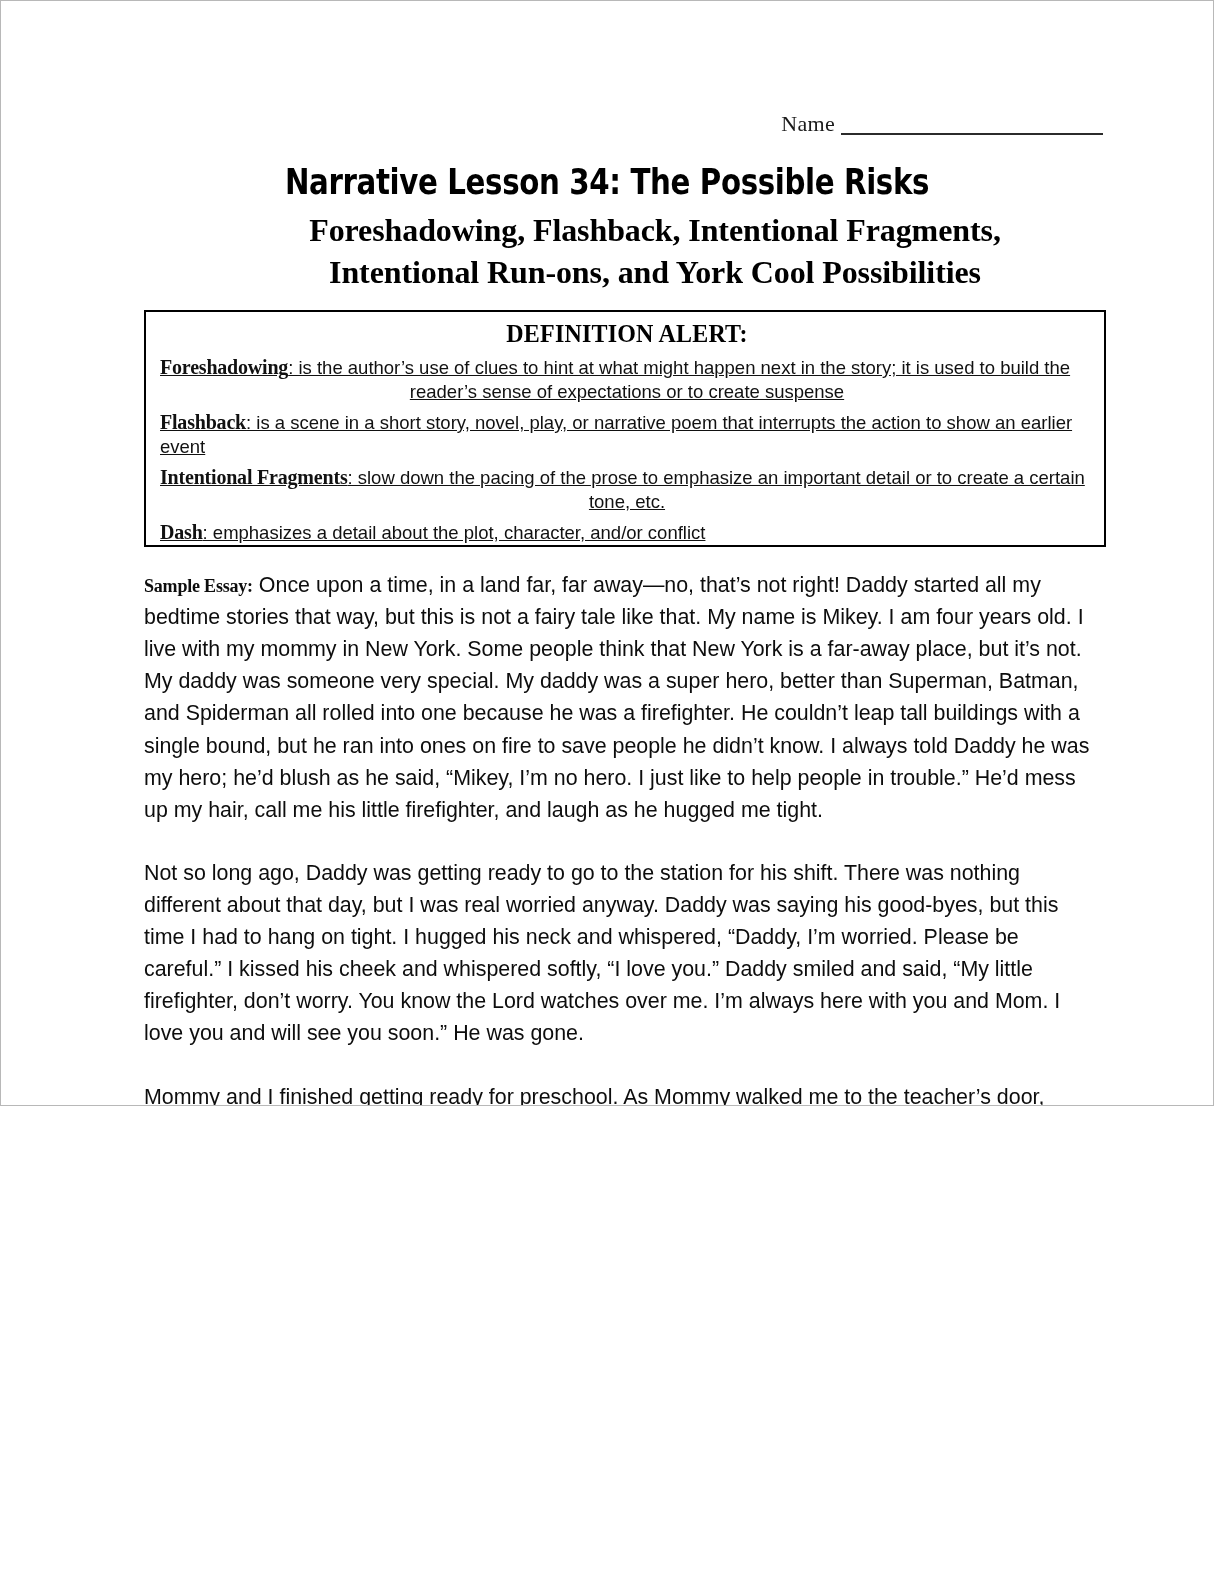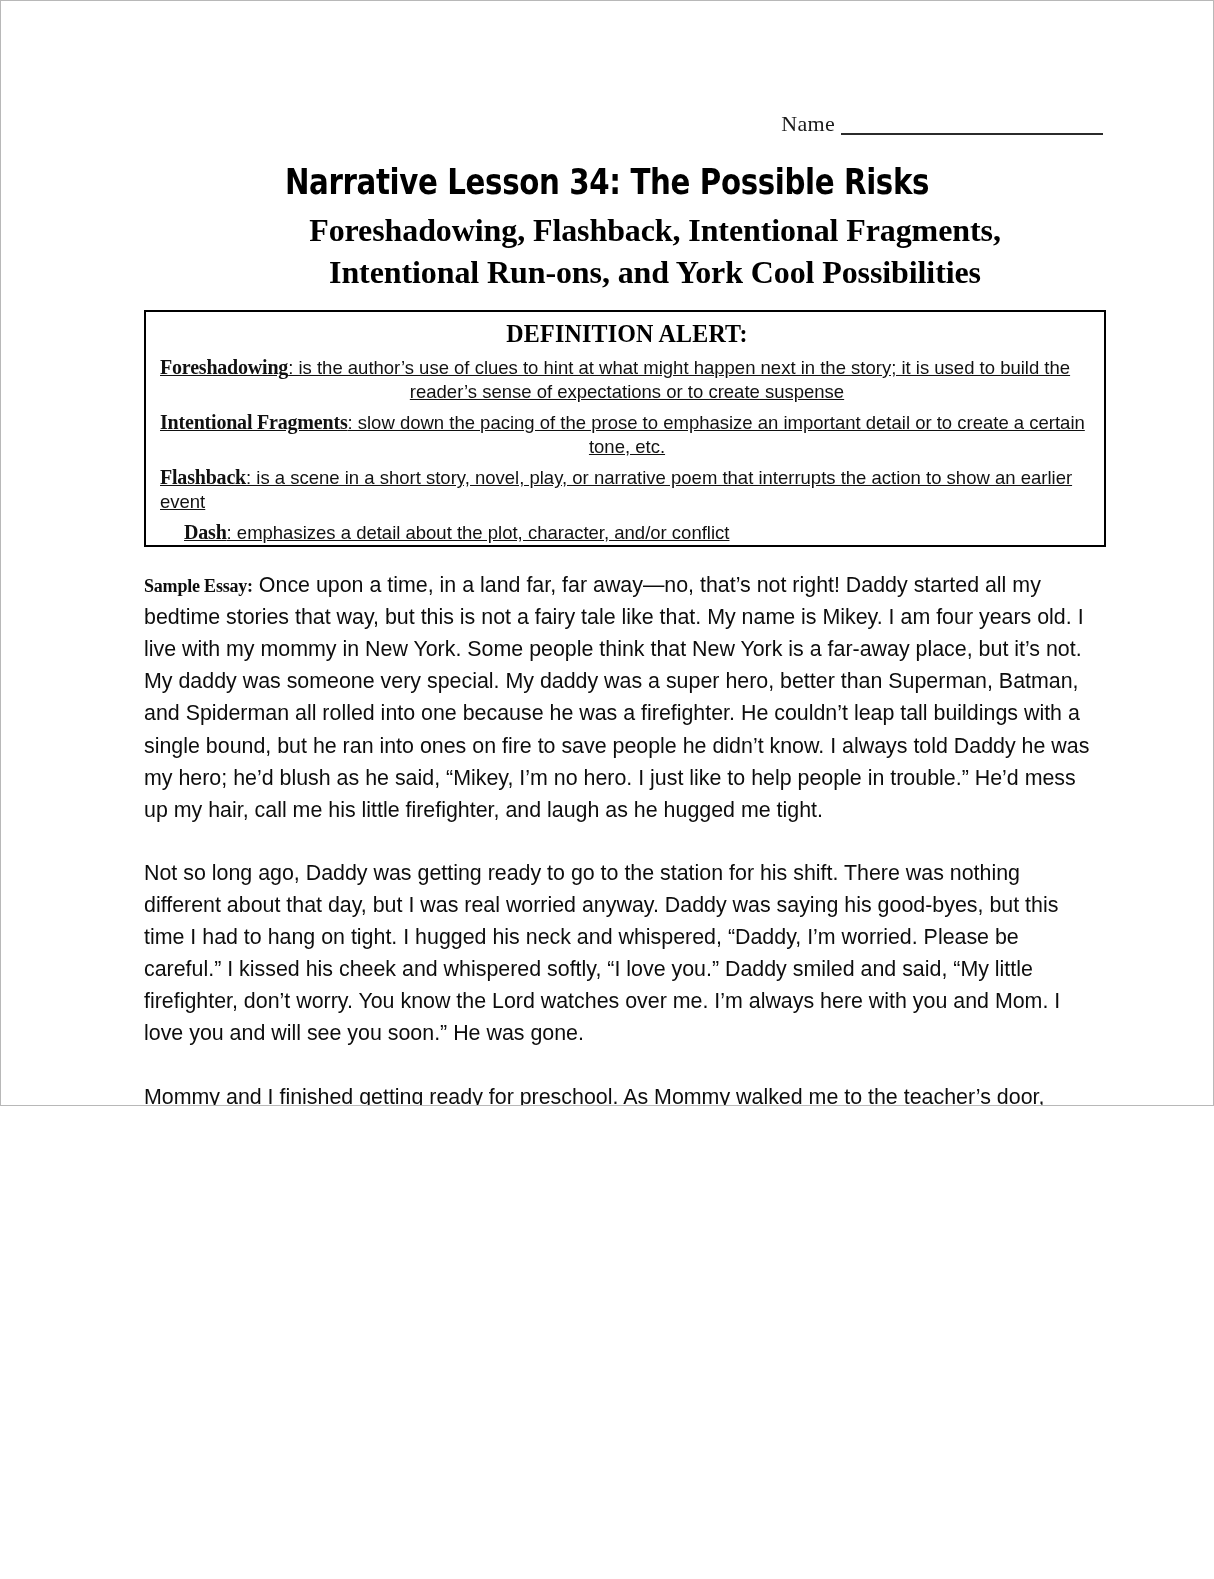--- a/index.html
+++ b/index.html
@@ -95,21 +95,21 @@
   }
   .def-entry {
     font-family: "Liberation Sans", sans-serif;
     font-size: 18.5px;
     line-height: 1.30;
     text-align: center;
     margin-bottom: 5px;
     color: #111;
     text-decoration: underline;
   }
-  .def-entry:last-child { margin-bottom: 0; margin-left: 24px; }
+  .def-entry:last-child { margin-bottom: 0; }
   .def-entry .def-line1 {
     display: block;
     text-align: left;
   }
   .def-entry .def-line2 {
     display: block;
     text-align: center;
   }
   .def-term {
     font-family: "Liberation Serif", serif;
@@ -181,26 +181,26 @@
 
   <div class="def-box">
     <div class="def-title">DEFINITION ALERT:</div>
 
     <div class="def-entry">
       <span class="def-line1"><span class="def-term">Foreshadowing</span><span>: is the author’s use of clues to hint at what might happen next in the story; it is used to build the</span></span>
       <span class="def-line2">reader’s sense of expectations or to create suspense</span>
     </div>
 
     <div class="def-entry">
+      <span class="def-line1"><span class="def-term">Flashback</span><span>: is a scene in a short story, novel, play, or narrative poem that interrupts the action to show an earlier event</span></span>
+    </div>
+
+    <div class="def-entry">
       <span class="def-line1"><span class="def-term">Intentional Fragments</span><span>: slow down the pacing of the prose to emphasize an important detail or to create a certain</span></span>
       <span class="def-line2">tone, etc.</span>
-    </div>
-
-    <div class="def-entry">
-      <span class="def-line1"><span class="def-term">Flashback</span><span>: is a scene in a short story, novel, play, or narrative poem that interrupts the action to show an earlier event</span></span>
     </div>
 
 
     <div class="def-entry">
       <span class="def-line1"><span class="def-term">Dash</span><span>: emphasizes a detail about the plot, character, and/or conflict</span></span>
     </div>
   </div>
 
   <div class="body-text">
     <p><span class="essay-label">Sample Essay:</span><span> Once upon a time, in a land far, far away—no, that’s not right! Daddy started all my bedtime stories that way, but this is not a fairy tale like that. My name is Mikey. I am four years old. I live with my mommy in New York. Some people think that New York is a far-away place, but it’s not. My daddy was someone very special. My daddy was a super hero, better than Superman, Batman, and Spiderman all rolled into one because he was a firefighter. He couldn’t leap tall buildings with a single bound, but he ran into ones on fire to save people he didn’t know. I always told Daddy he was my hero; he’d blush as he said, “Mikey, I’m no hero. I just like to help people in trouble.” He’d mess up my hair, call me his little firefighter, and laugh as he hugged me tight.</span></p>

